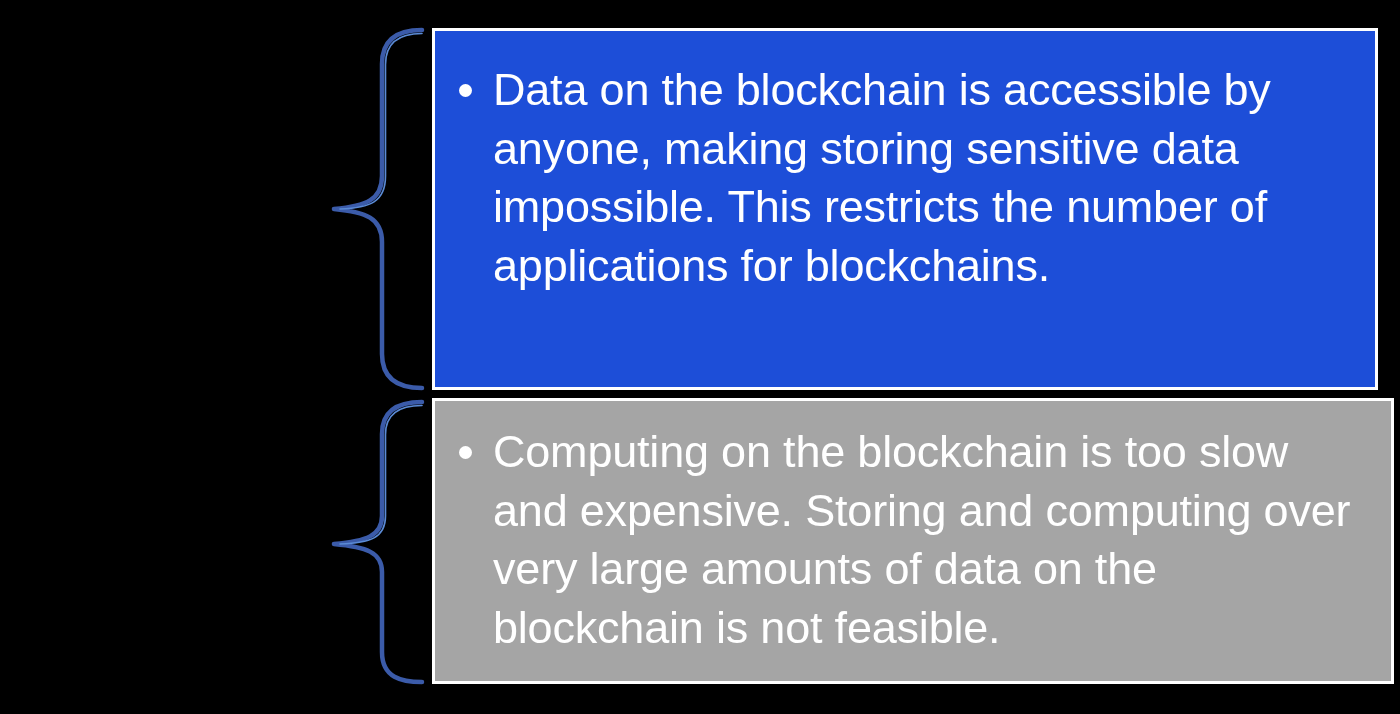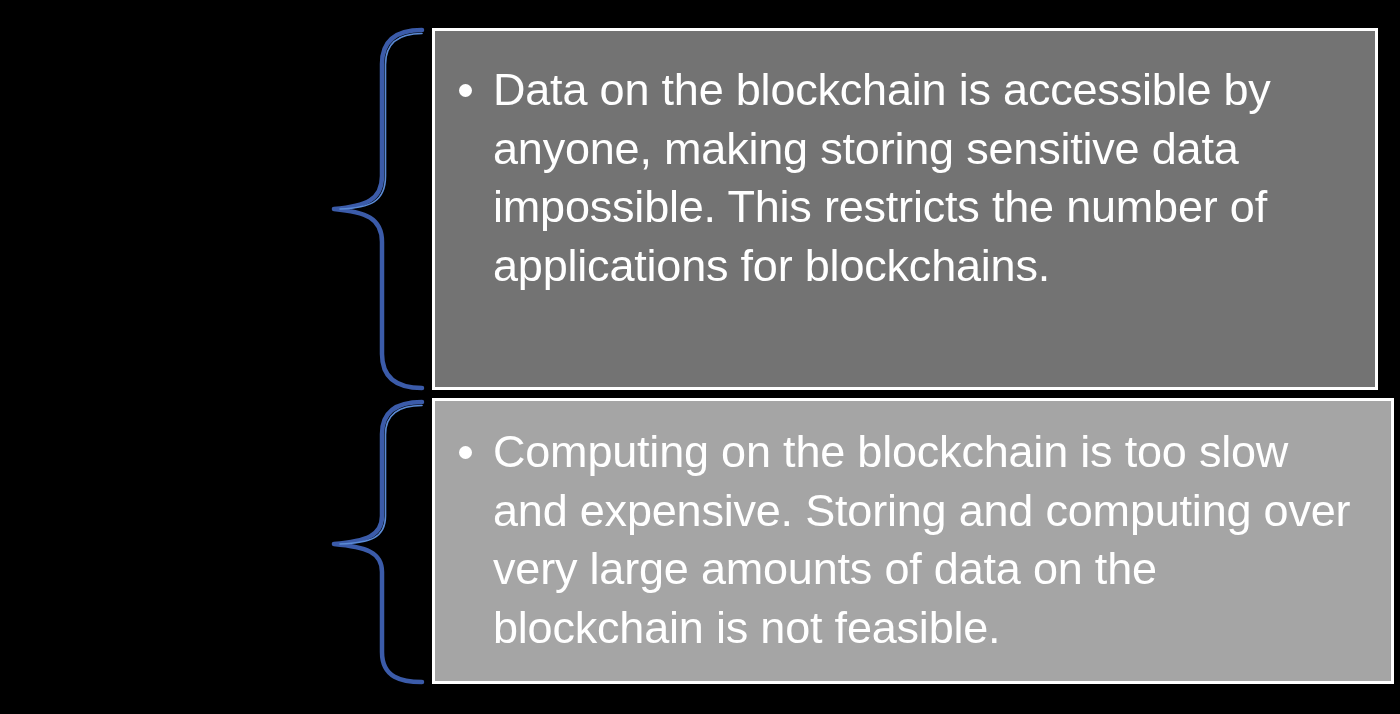--- a/index.html
+++ b/index.html
@@ -52,21 +52,21 @@
     box-sizing: border-box;
     border: 3px solid #FFFFFF;
     display: flex;
     align-items: flex-start;
   }
   #box-orange {
     left: 432px;
     top: 28px;
     width: 946px;
     height: 362px;
-    background: #737373;
+    background: #1d4ed8;
     padding: 30px 22px 10px 22px;
   }
   #box-gray {
     left: 432px;
     top: 398px;
     width: 962px;
     height: 286px;
     background: #A5A5A5;
     padding: 22px 22px 10px 22px;
   }

